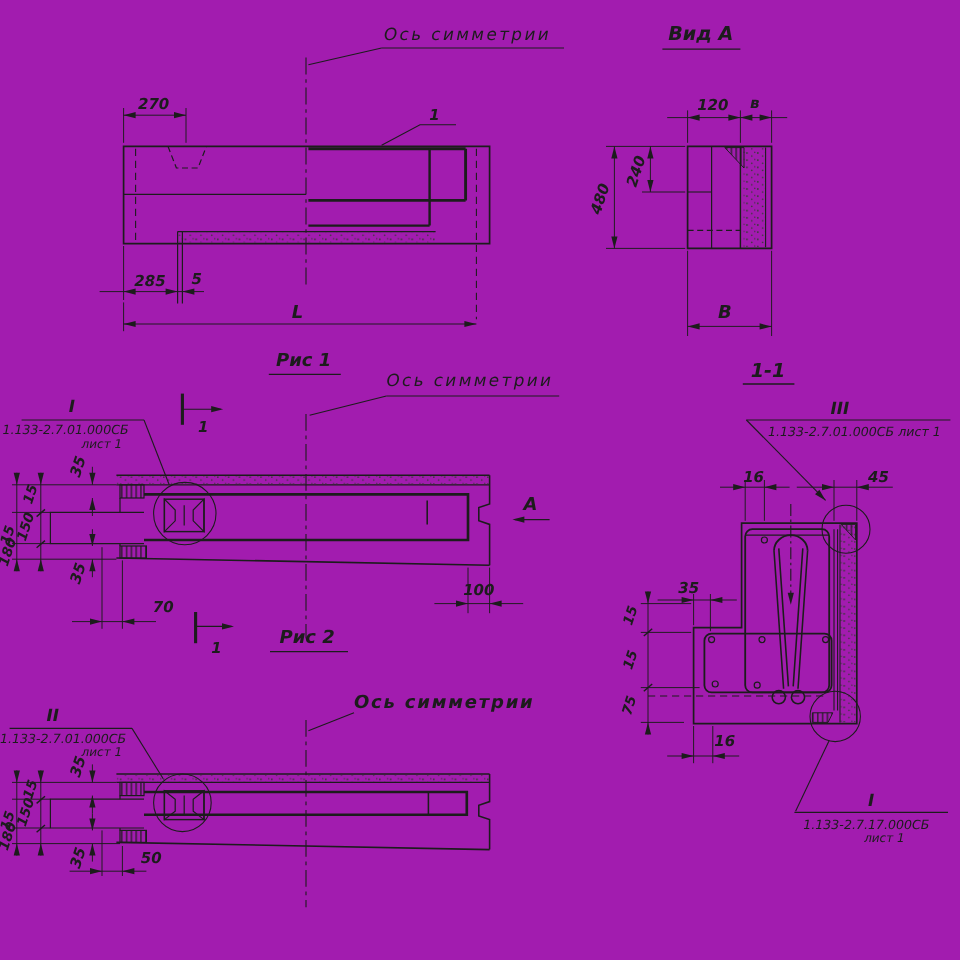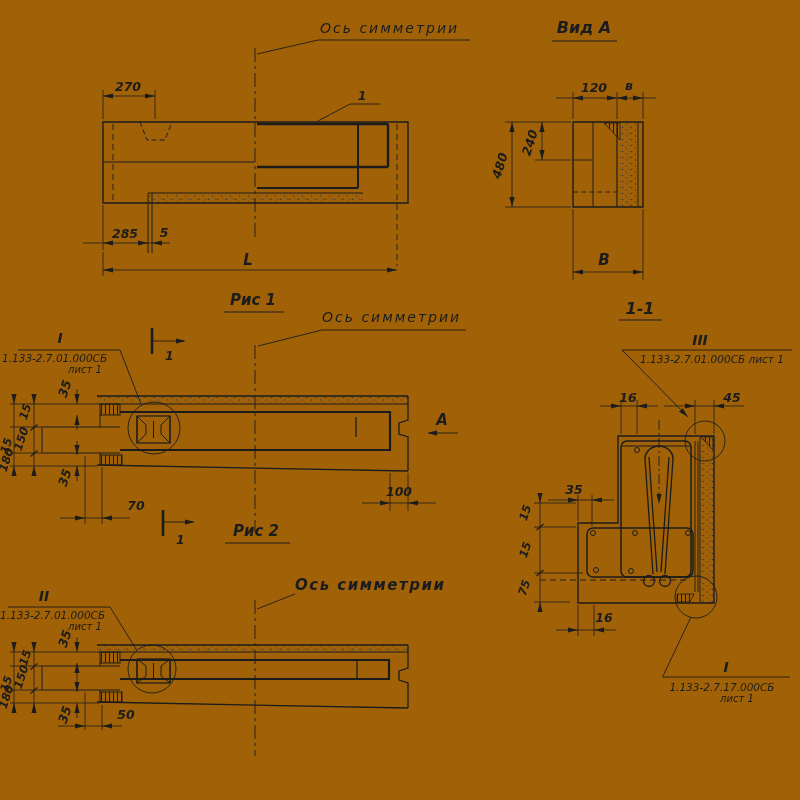--- a/index.html
+++ b/index.html
@@ -1,16 +1,16 @@
 <!DOCTYPE html>
 <html><head>
 <meta charset="utf-8">
 <style>
   html,body{margin:0;padding:0;background:#ffffff;}
-  .page{position:relative;width:800px;height:800px;background:#a16207;overflow:hidden;
+  .page{position:relative;width:800px;height:800px;background:#a21caf;overflow:hidden;
         font-family:"DejaVu Sans",sans-serif;}
   svg{position:absolute;left:0;top:0;}
   text{fill:#1c1c1c;font-family:"DejaVu Sans",sans-serif;font-style:italic;}
   .t-title{font-size:16px;font-weight:600;}
   .t-cap{font-size:15px;font-weight:600;}
   .t-axis{font-size:14px;letter-spacing:2px;}
   .t-axis-b{font-size:15px;font-weight:700;letter-spacing:1.5px;}
   .t-dim{font-size:12.5px;font-weight:600;}
   .t-dim-s{font-size:11.5px;font-weight:600;}
   .t-doc{font-size:10.5px;font-weight:500;}

